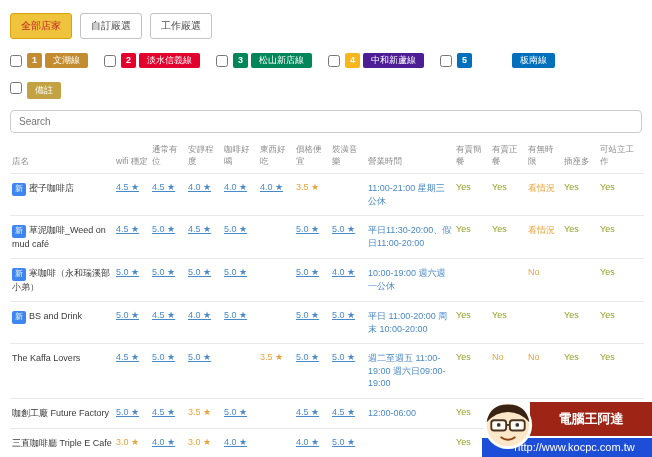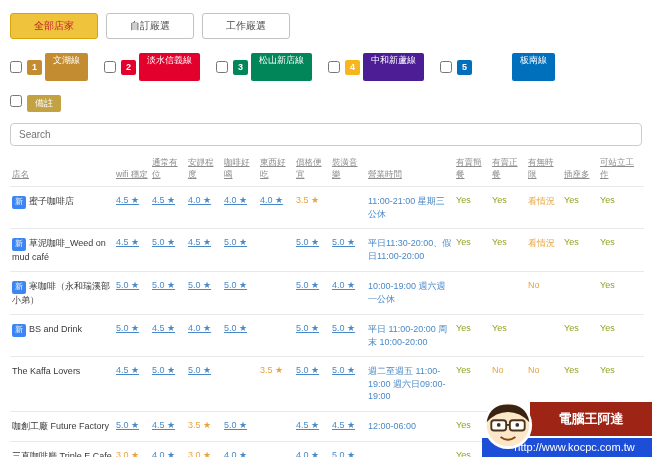--- a/index.html
+++ b/index.html
@@ -1,33 +1,33 @@
 <!DOCTYPE html>
 <html style="--accent-yellow: #f0c33c; --new-badge: #3d85f0; --rating-high: #4a89c7; --rating-low: #e8a33d; --yes: #96a126; --warn: #e8a33d; --watermark-red: #9e2416;"><head>
 <meta charset="utf-8">
 <style>
   html,body{margin:0;padding:0;}
   body{
     width:652px;height:457px;overflow:hidden;position:relative;background:#fff;
     font-family:"Liberation Sans","DejaVu Sans",sans-serif;color:#333;
   }
   .toolbar{display:flex;gap:8px;padding:13px 10px 6px 10px;}
-  .btn{font-size:10px;padding:5px 23px;background:#fff;border:1px solid #c2c2c2;border-radius:3px;color:#4a4a4a;cursor:pointer;font-family:inherit;}
+  .btn{font-size:10px;padding:5px 10px;background:#fff;border:1px solid #c2c2c2;border-radius:3px;color:#4a4a4a;cursor:pointer;font-family:inherit;}
   .btn.active{background:var(--accent-yellow,#f0c33c);border-color:#d9a40a;color:#c3272b;}
   .lines{display:flex;gap:16px;align-items:center;padding:8px 10px 4px 10px;}
   .line-item{display:flex;align-items:center;cursor:pointer;}
   .line-item input,.note-row input{width:12px;height:12px;margin:0 5px 0 0;}
   .line-num{display:inline-block;min-width:15px;height:15px;line-height:15px;text-align:center;color:#fff;font-size:9px;border-radius:2px;font-weight:bold;}
-  .line-name{display:inline-block;height:28px;line-height:15px;padding:0 8px;color:#fff;font-size:9px;border-radius:2px;margin-left:3px;}
+  .line-name{display:inline-block;height:15px;line-height:15px;padding:0 8px;color:#fff;font-size:9px;border-radius:2px;margin-left:3px;}
   .note-row{display:flex;align-items:flex-start;padding:10px 10px 2px 10px;}
   .note-label{background:#c2a243;color:#fff;font-size:9px;padding:2px 8px;border-radius:2px;}
   .search-row{padding:9px 10px 6px 10px;}
   .search{width:100%;box-sizing:border-box;height:23px;border:1px solid #ccc;border-radius:4px;padding:0 8px;font-size:10px;color:#333;outline:none;font-family:inherit;}
   table.grid{table-layout:fixed;width:634px;margin:0 8px 0 10px;border-collapse:collapse;}
-  .grid th{font-size:8.5px;color:#8d8d8d;font-weight:normal;text-align:left;padding:5px 2px;vertical-align:bottom;text-decoration:underline;}
+  .grid th{font-size:8.5px;color:#8d8d8d;font-weight:normal;text-align:left;padding:5px 2px;vertical-align:bottom;}
   .grid td{font-size:9px;padding:8px 2px;border-top:1px solid #e9e9e9;vertical-align:top;word-break:break-word;}
   .cell-name{font-size:9.5px;color:#3a3a3a;line-height:1.35;}
   .badge-new{display:inline-block;background:var(--new-badge,#3d85f0);color:#fff;font-size:8px;padding:1px 3px;border-radius:2px;margin-right:3px;}
   .rating{white-space:nowrap;}
   .rating.high{color:var(--rating-high,#4a89c7);text-decoration:underline;}
   .rating.low{color:var(--rating-low,#e8a33d);}
   .cell-hours{color:var(--rating-high,#4a89c7);font-size:8.5px;line-height:1.4;}
   .flag.yes{color:var(--yes,#96a126);}
   .flag.warn{color:var(--warn,#e8a33d);margin-top:40px;}
   .watermark{position:absolute;right:0;bottom:0;width:170px;z-index:10;}

